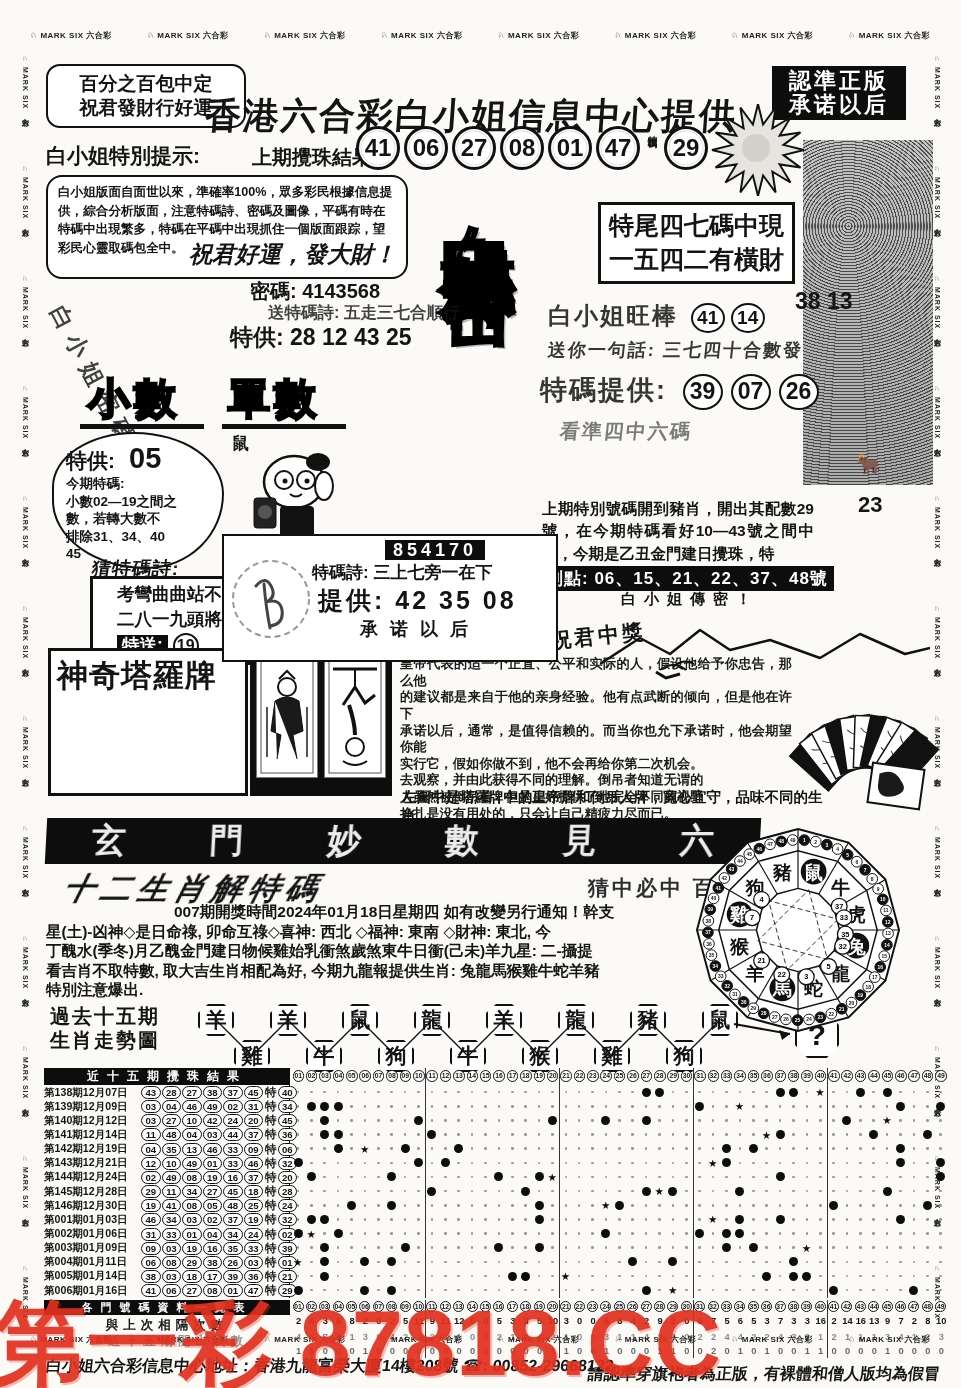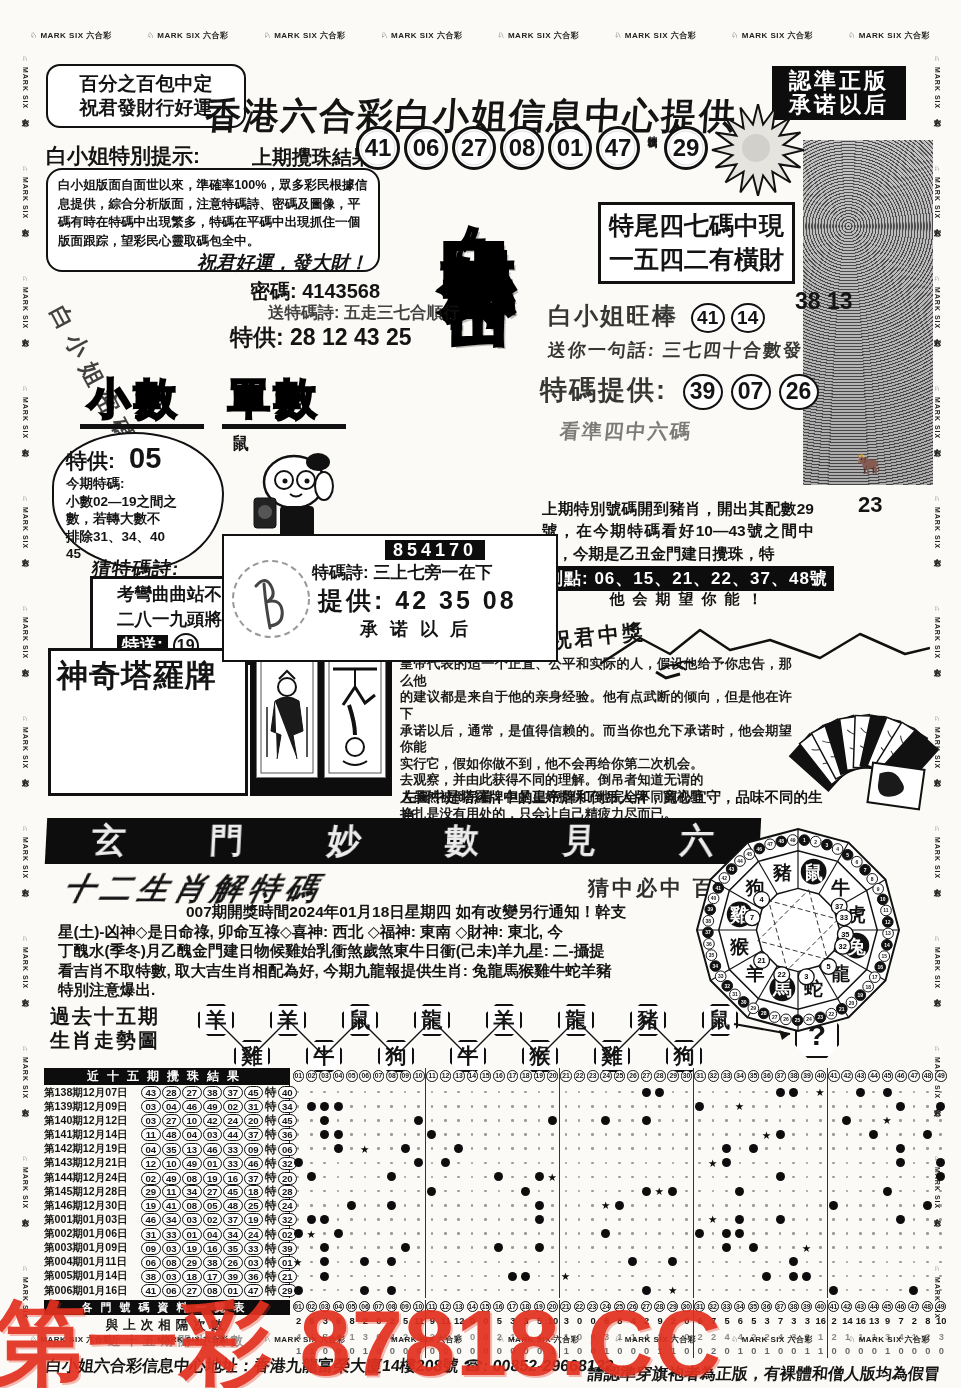--- a/index.html
+++ b/index.html
@@ -24,21 +24,21 @@
   .ball { width:44px; height:44px; border:3.5px solid #111; border-radius:50%; font-size:24px; font-weight:900; display:flex; align-items:center; justify-content:center; background:#fff; box-shadow:inset 0 0 0 1.5px #fff, inset 0 0 0 2.5px #11111122; }
   .special-label { writing-mode:vertical-rl; font-size:9.5px; font-weight:800; line-height:1; letter-spacing:1px; }
   .photo { background:
       repeating-radial-gradient(circle at 35% 25%, #6a6a6a 0 1px, #e9e7e2 1.2px 3px),
       linear-gradient(#cfcdc8,#b9b7b2);
       background-blend-mode:multiply; filter:grayscale(1) contrast(1.15); border:0; }
 
   
   .intro-box { border:2.5px solid #111; border-radius:16px; background:#fff; padding:5px 10px 3px; }
   .intro-text { font-size:12.6px; font-weight:600; line-height:1.24; text-align:justify; }
-  .intro-wish { font-size:19px; font-weight:900; font-style:italic; text-align:center; margin-top:1px; }
+  .intro-wish { font-size:23px; font-weight:900; font-style:italic; text-align:center; margin-top:1px; }
   .kv { white-space:nowrap; font-weight:800; }
   .rot-note { transform:rotate(62deg); transform-origin:left top; font-size:23px; font-weight:900; letter-spacing:9px; opacity:.8; white-space:nowrap; }
 
   
   .slogan-box { border:3px solid #111; background:#fff; padding:4px 8px; font-size:25px; font-weight:900; line-height:1.35; white-space:nowrap; }
   .circle-num { display:inline-flex; width:34px; height:30px; border:2px solid #111; border-radius:50%; align-items:center; justify-content:center; font-size:19px; font-weight:900; background:#fff; }
   .distress { letter-spacing:2px; opacity:.85; transform:skewX(-6deg); }
   .chuandian-title { border:3px double #111; outline:1.5px dashed #111; outline-offset:2px; background:#fff; font-size:26px; font-weight:900; letter-spacing:6px; text-align:center; padding:2px 8px; }
   .cd-body { font-size:15.5px; font-weight:700; line-height:1.45; text-align:justify; }
   .cd-highlight { background:#0d0d0d; color:#fff; font-size:17px; font-weight:900; letter-spacing:1px; padding:1px 6px; white-space:nowrap; }
@@ -190,21 +190,21 @@
     </div>
   <div id="burst" class="abs" style="left:706px; top:104px; z-index:3;">
       <svg width="104" height="92" viewBox="0 0 104 92">
         <polygon points="52.0,0.0 57.1,20.5 69.6,3.5 66.4,24.4 84.5,13.5 73.6,31.6 94.5,28.4 77.5,40.9 98.0,46.0 77.5,51.1 94.5,63.6 73.6,60.4 84.5,78.5 66.4,67.6 69.6,88.5 57.1,71.5 52.0,92.0 46.9,71.5 34.4,88.5 37.6,67.6 19.5,78.5 30.4,60.4 9.5,63.6 26.5,51.1 6.0,46.0 26.5,40.9 9.5,28.4 30.4,31.6 19.5,13.5 37.6,24.4 34.4,3.5 46.9,20.5" fill="#e6e4df" stroke="#111" stroke-width="2"></polygon>
         <circle cx="50" cy="44" r="14" fill="#c9c7c2" opacity="0.7"></circle>
       </svg>
     </div>
 
   <div class="abs center-art" style="left:428px; top:168px; height:510px; z-index:0;">白小姐傳密</div>
 
-  <div class="abs intro-box" style="left:46px; top:168px; width:334px; height:104px; z-index:2;">
+  <div class="abs intro-box" style="left:46px; top:175px; width:362px; height:104px; z-index:2;">
     <span class="intro-text">白小姐版面自面世以來，準確率100%，眾多彩民根據信息提供，綜合分析版面，注意特碼詩、密碼及圖像，平碼有時在特碼中出現繁多，特碼在平碼中出現抓住一個版面跟踪，望彩民心靈取碼包全中。</span>
     <span class="intro-wish" style="display:inline-block; float:right;">祝君好運，發大財！</span>
   </div>
   <div class="abs rot-note" style="left:70px; top:300px;">白小姐密碼</div>
   <div class="abs kv" style="left:250px; top:278px; font-size:20px;">
     <span>密碼:</span>
     <span>4143568</span>
   </div>
   <div class="abs kv" style="left:268px; top:302px; font-size:16.5px; opacity:.8;">
     <span>送特碼詩:</span>
@@ -228,21 +228,21 @@
     <span>三七四十合數發</span>
   </div>
   <div class="abs" style="left:540px; top:372px; font-size:27px; font-weight:900; z-index:2;">
     <span class="distress">特碼提供:</span>
     <span id="tema-nums"><span class="circle-num" style="margin-left: 8px; width: 40px; height: 36px; font-size: 23px;">39</span><span class="circle-num" style="margin-left: 8px; width: 40px; height: 36px; font-size: 23px;">07</span><span class="circle-num" style="margin-left: 8px; width: 40px; height: 36px; font-size: 23px;">26</span></span>
   </div>
   <div class="abs distress" style="left:560px; top:418px; font-size:20px; font-weight:800; opacity:.55; z-index:2;">看準四中六碼</div>
 
   <div class="abs cd-body" style="left:542px; top:498px; width:272px; z-index:2;">上期特別號碼開到豬肖，開出其配數29號，在今期特碼看好10—43號之間中到，今期是乙丑金門建日攪珠，特</div>
   <div class="abs cd-highlight" style="left:540px; top:566px; z-index:2;">別點: 06、15、21、22、37、48號</div>
-  <div class="abs cd-note" style="left:580px; top:590px; width:220px; z-index:2;">他会期望你能！</div>
+  <div class="abs cd-note" style="left:580px; top:590px; width:220px; z-index:2;">白小姐傳密！</div>
   <div class="abs" style="left:858px; top:492px; font-size:22px; font-weight:700; z-index:2;">23</div>
   <div class="abs" style="left:856px; top:452px; font-size:20px; z-index:2;">🐂</div>
   <div class="abs" style="left:550px; top:622px; font-size:21px; font-weight:800; transform:rotate(-6deg); letter-spacing:3px; z-index:2;">祝君中獎</div>
   <div id="landscape" class="abs" style="left:600px; top:620px; z-index:1;">
       <svg width="330" height="60" viewBox="0 0 330 60">
         <path d="M0 44 L40 18 L70 34 L100 10 L130 30 L170 20 L220 38 L260 14 L305 34 L330 28" fill="none" stroke="#111" stroke-width="2.5" stroke-linejoin="round"></path>
         <path d="M60 50 q14 -10 26 0 M74 46 q10 -8 20 -2" fill="none" stroke="#111" stroke-width="2"></path>
         <path d="M56 52 l10 6 14 -4" fill="none" stroke="#111" stroke-width="3"></path>
       </svg>
     </div>
@@ -381,21 +381,21 @@
       <span>玄</span>
       <span>門</span>
       <span>妙</span>
       <span>數</span>
       <span>見</span>
       <span>六</span>
     </div>
 
   <div class="abs zodiac-title" style="left:64px; top:868px;">十二生肖解特碼</div>
   <div class="abs zodiac-slogan" style="left:588px; top:874px;">猜中必中 百發百中</div>
-  <div id="zodiac-par" class="abs z-par" style="left:46px; top:902px; width:644px;margin-left:12px;">
+  <div id="zodiac-par" class="abs z-par" style="left:46px; top:902px; width:644px;">
       <div>007期開獎時間2024年01月18日星期四 如有改變另行通知！幹支</div>
       <div>星(土)-凶神◇是日命祿, 卯命互祿◇喜神: 西北 ◇福神: 東南 ◇財神: 東北, 今</div>
       <div>丁醜水(季冬)月乙醜金門建日物候雞始乳衝煞歲煞東牛日衝(己未)羊九星: 二-攝提</div>
       <div>看吉肖不取特數, 取大吉生肖相配為好, 今期九龍報提供生肖: 兔龍馬猴雞牛蛇羊豬</div>
       <div>特別注意爆出.</div>
     </div>
   <div id="wheel" class="abs" style="left:648px; top:826px; z-index:1;">
       <svg width="300" height="208" viewBox="0 0 300 210">
         <polygon points="150.0,3.0 201.0,16.7 238.3,54.0 252.0,105.0 238.3,156.0 201.0,193.3 150.0,207.0 99.0,193.3 61.7,156.0 48.0,105.0 61.7,54.0 99.0,16.7" fill="#fff" stroke="#111" stroke-width="2"></polygon>
         <polygon points="150.0,25.0 190.0,35.7 219.3,65.0 230.0,105.0 219.3,145.0 190.0,174.3 150.0,185.0 110.0,174.3 80.7,145.0 70.0,105.0 80.7,65.0 110.0,35.7" fill="none" stroke="#111" stroke-width="1.5"></polygon>
@@ -640,21 +640,21 @@
         <span class="res-issue">第143期12月21日</span>
         <span class="oval">12</span>
         <span class="oval">10</span>
         <span class="oval">49</span>
         <span class="oval">01</span>
         <span class="oval">33</span>
         <span class="oval">46</span>
         <span class="te-ch">特</span>
         <span class="oval">32</span>
       </div>
-      <div class="res-row" style="left: 0px; top: 84.9px; align-items: flex-end;">
+      <div class="res-row" style="left: 0px; top: 84.9px;">
         <span class="res-issue">第144期12月24日</span>
         <span class="oval">02</span>
         <span class="oval">49</span>
         <span class="oval">08</span>
         <span class="oval">19</span>
         <span class="oval">16</span>
         <span class="oval">37</span>
         <span class="te-ch">特</span>
         <span class="oval">20</span>
       </div>

